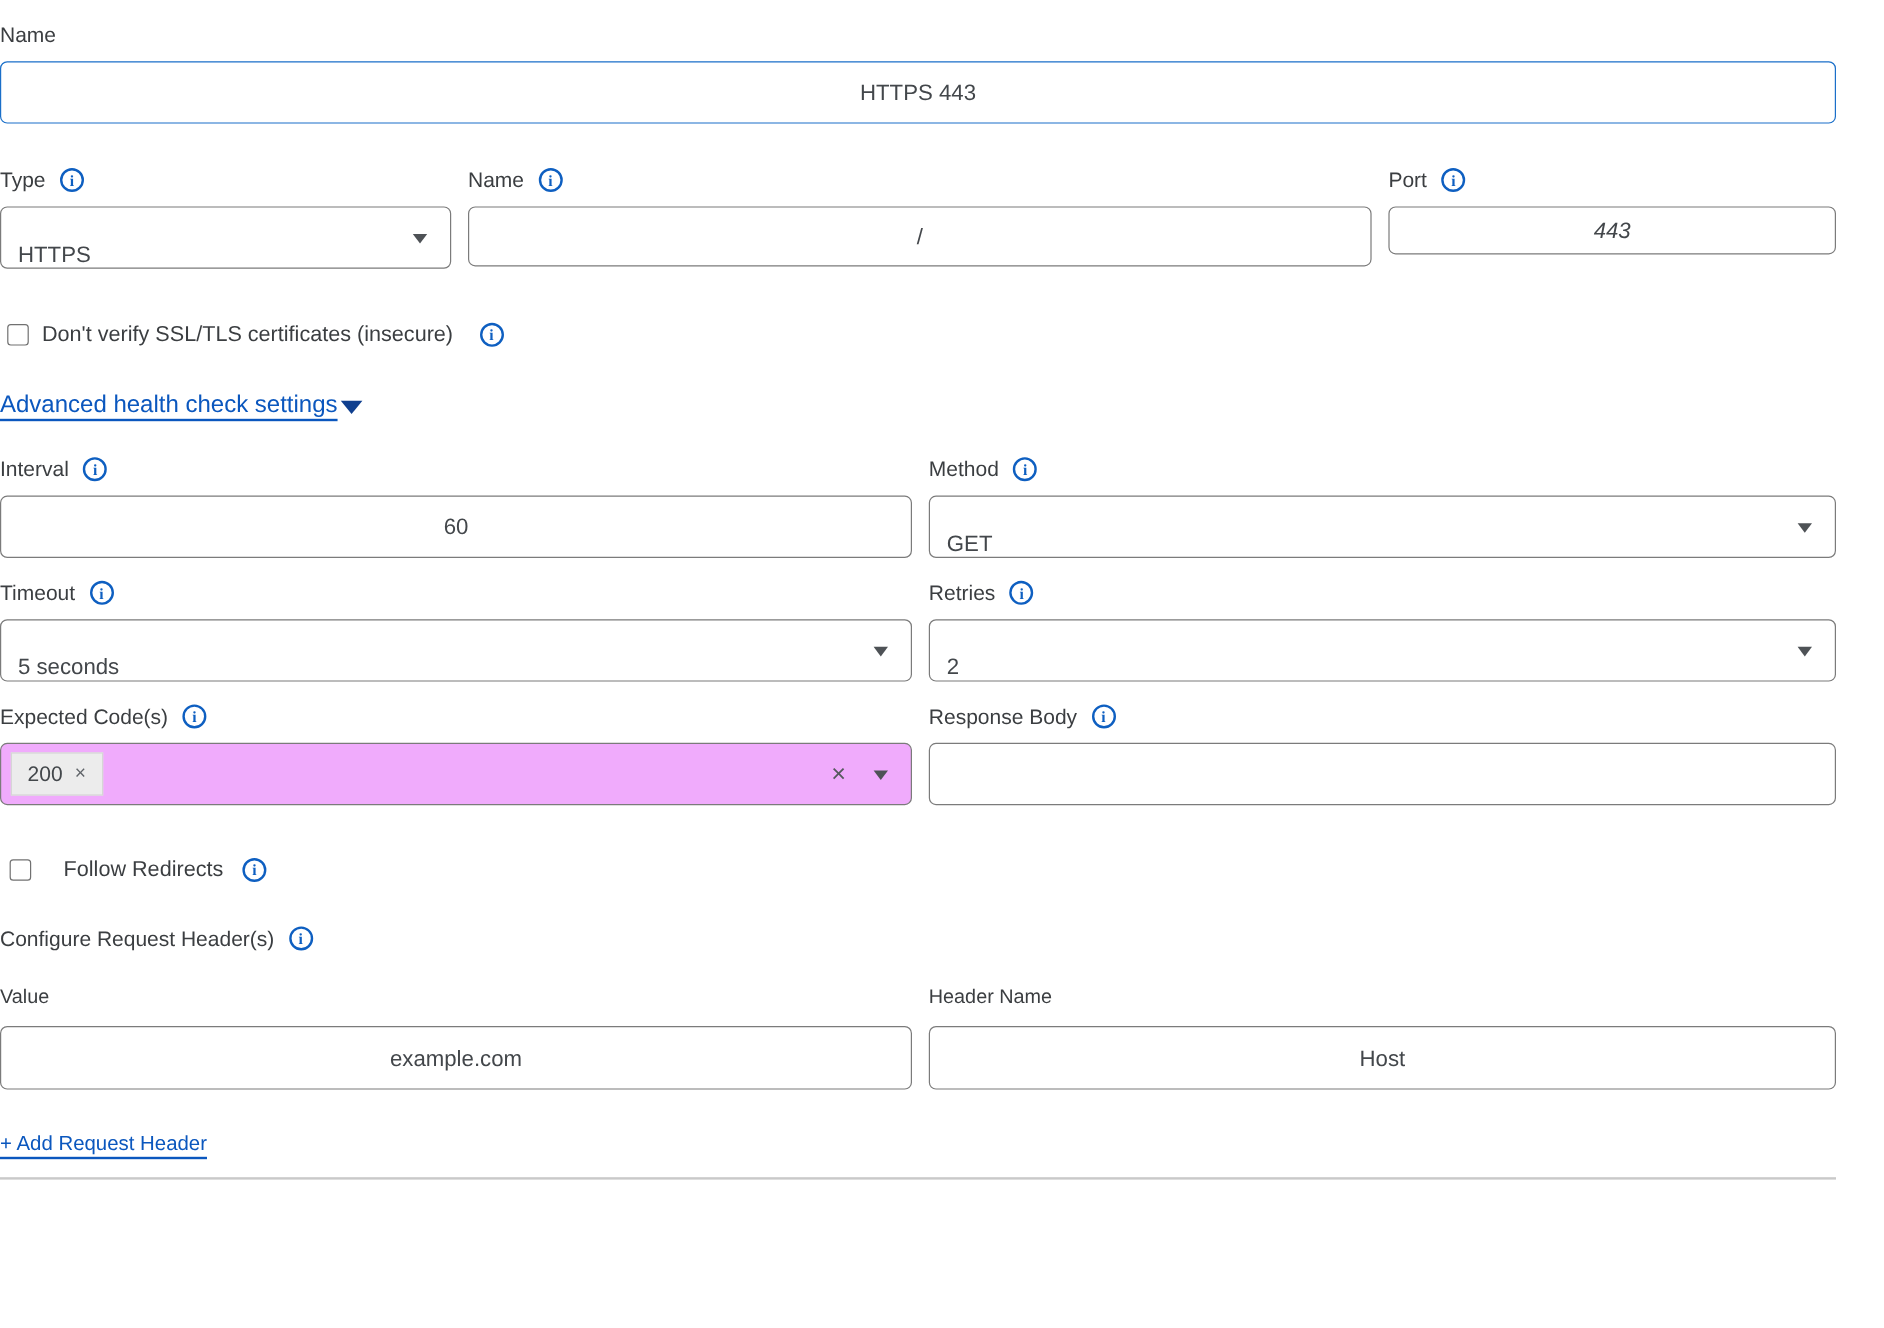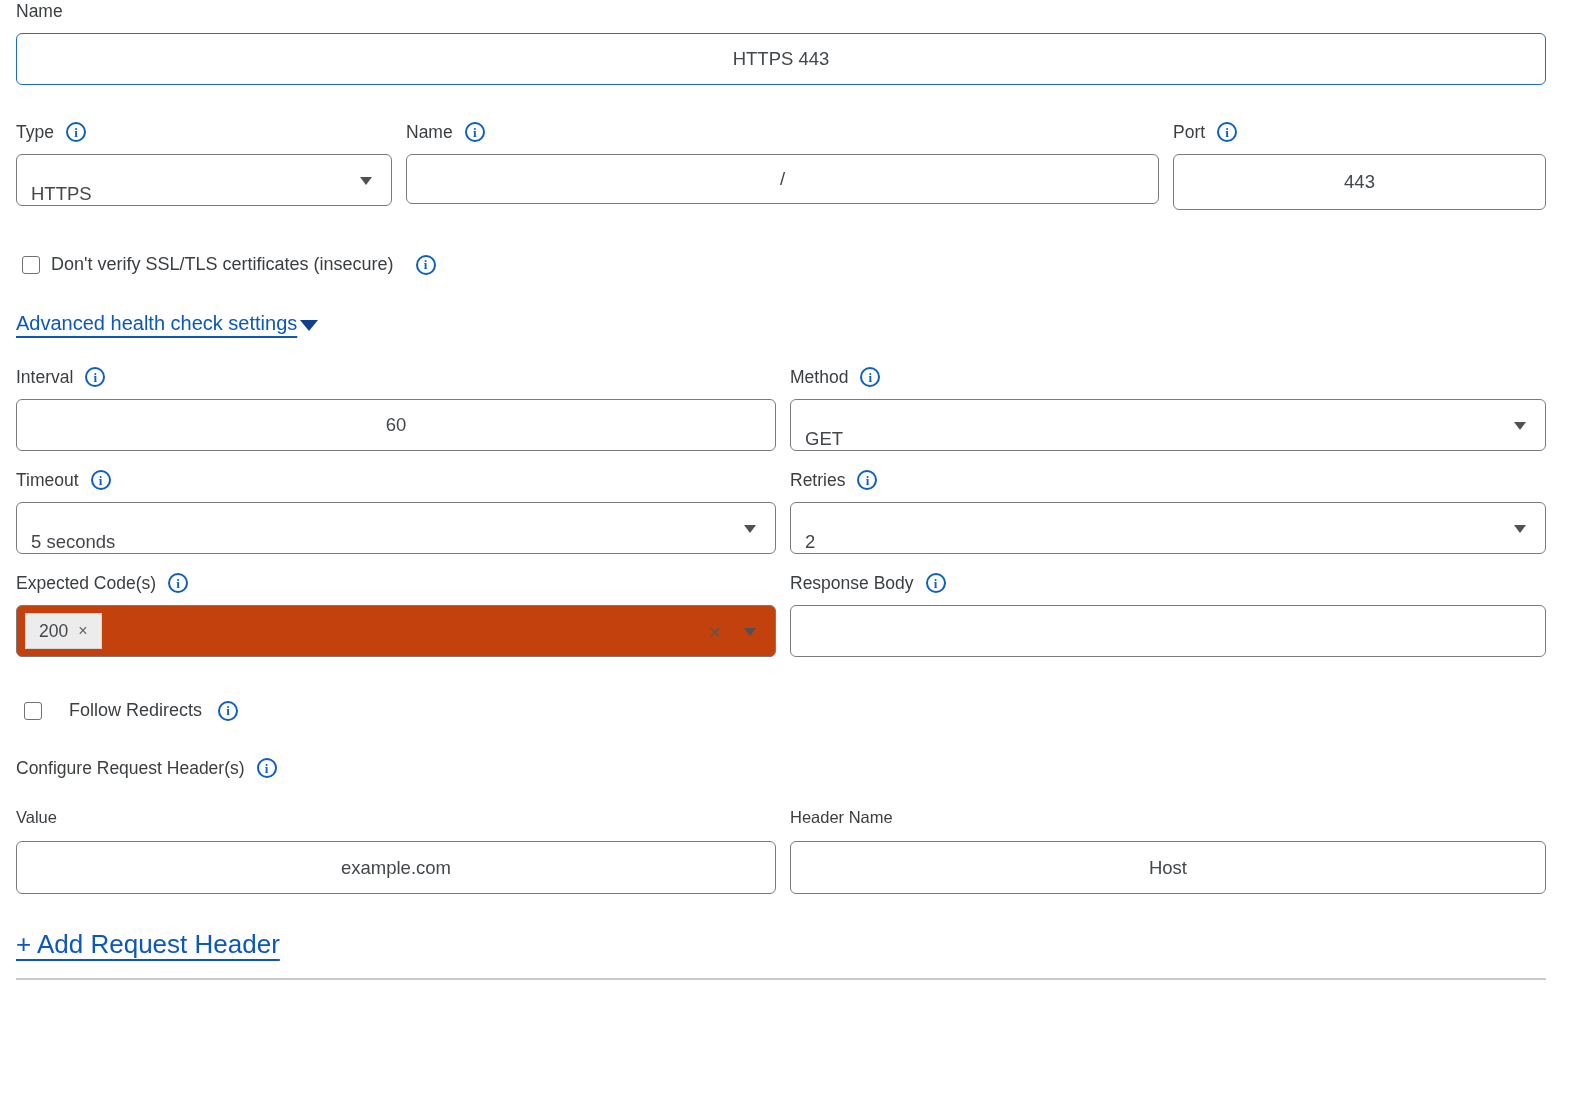--- a/index.html
+++ b/index.html
@@ -14,21 +14,21 @@
     --chip-border:#d6d6d6;
     --divider:#c9c9c9;
   }
   *{box-sizing:border-box;}
   html,body{margin:0;padding:0;background:#ffffff;}
   body{
     width:1570px;height:1107px;overflow:hidden;
     font-family:"Liberation Sans","DejaVu Sans",sans-serif;
     color:var(--label-color);
   }
-  .page{width:1530px;margin-left:16px;}
+  .page{width:1530px;padding-top:18px;}
 
   .field-label{
     display:flex;align-items:center;gap:12px;
     font-size:17.5px;color:var(--label-color);
     height:22px;margin-bottom:11px;
   }
   .small-label{font-size:16.5px;height:20px;margin-bottom:14px;}
 
   .info-icon{
     width:20px;height:20px;border:2px solid var(--icon-blue);
@@ -71,35 +71,35 @@
     text-decoration-thickness:2px;text-underline-offset:6px;
   }
   .adv-link{font-size:20px;display:inline-flex;align-items:center;}
   .tri-down{
     width:0;height:0;border-left:9px solid transparent;
     border-right:9px solid transparent;border-top:11px solid var(--tri-blue);
     margin-left:3px;margin-top:4px;
   }
 
   .multi-select{position:relative;height:52px;border:1px solid var(--input-border);
-    border-radius:6px;background:#c2410c;display:flex;align-items:center;padding:0 90px 0 8px;cursor:pointer;}
+    border-radius:6px;background:#f0abfc;display:flex;align-items:center;padding:0 90px 0 8px;cursor:pointer;}
   .chip{
     display:inline-flex;align-items:center;height:36px;padding:0 13px;
     background:var(--chip-bg);border:1px solid var(--chip-border);
     font-size:17.5px;color:var(--value-color);gap:10px;
   }
   .chip-x{font-size:16px;color:#5f6368;line-height:1;cursor:pointer;}
   .chip-x::before{content:"\00d7";}
   .clear-x{
     position:absolute;right:54px;top:50%;transform:translateY(-50%);
     font-size:21px;color:#55595d;line-height:1;cursor:pointer;
   }
   .clear-x::before{content:"\00d7";}
 
-  .add-link{font-size:26px;}
+  .add-link{font-size:17px;}
   .divider{height:2px;background:var(--divider);width:1530px;}
 </style>
 </head>
 <body>
 
 <div class="page">
 
   <div class="field-label">
     <span>Name</span>
   </div>
@@ -121,21 +121,21 @@
         <span>Name</span>
         <span class="info-icon"></span>
       </div>
       <input class="text-input" type="text" style="height: 50px;" value="/">
     </div>
     <div style="width:373px;">
       <div class="field-label">
         <span>Port</span>
         <span class="info-icon"></span>
       </div>
-      <input class="text-input" type="text" style="height: 56px;" value="443">
+      <input class="text-input" type="text" style="height: 40px; font-style: italic;" value="443">
     </div>
   </div>
 
   <div class="checkbox-row" style="margin-top:44px;margin-left:6px;gap:11px;">
     <span class="checkbox"></span>
     <span style="font-size:18px;">Don't verify SSL/TLS certificates (insecure)</span>
     <span class="info-icon" style="margin-left:11px;"></span>
   </div>
 
   <div style="margin-top:37px;">

